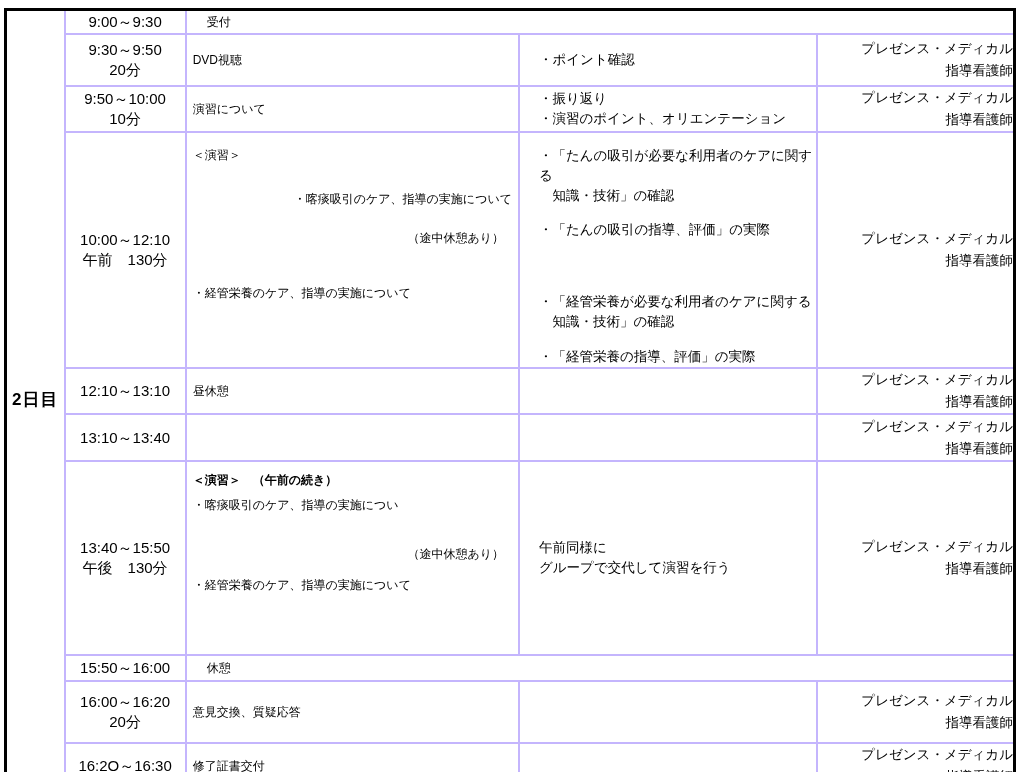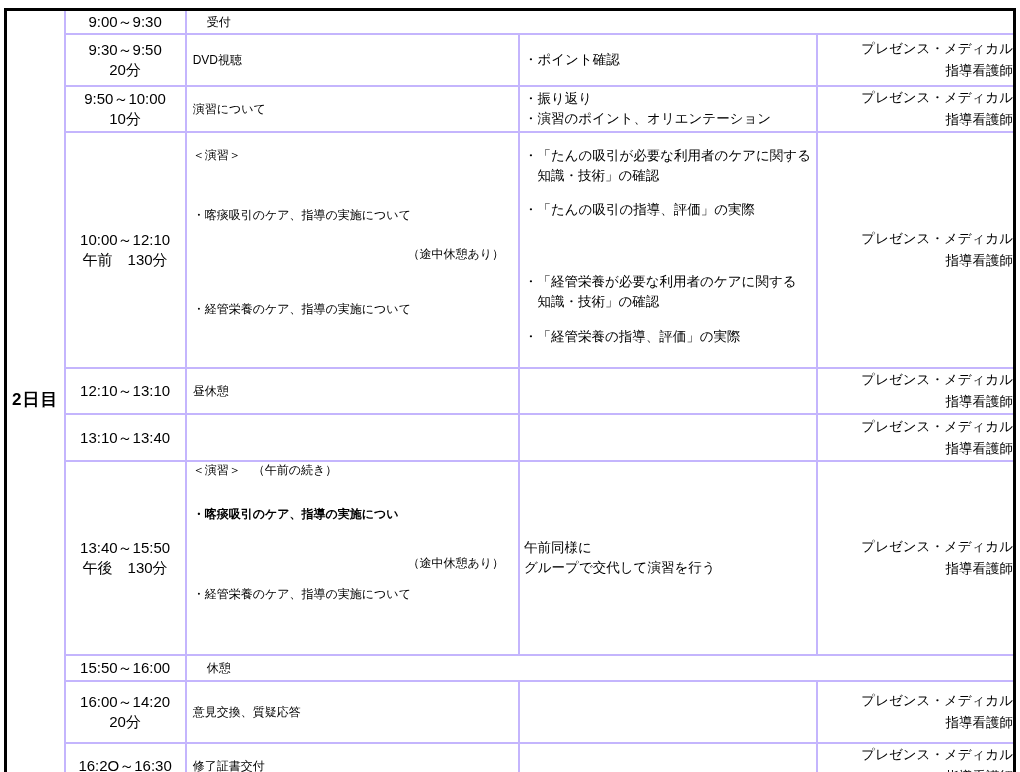--- a/index.html
+++ b/index.html
@@ -25,37 +25,37 @@
   tr.r7 td{height:192px} tr.r8 td{height:24px} tr.r9 td{height:60px}
   tr.r10 td{height:43px}
 
   .day-cell { text-align:center; font-weight:bold; font-size:17px; letter-spacing:1px; }
 
   .time-cell { text-align:center; font-size:15px; line-height:20px; }
 
   .act-cell { font-size:12px; padding-left:6px; padding-right:6px; }
   .act-merged { padding-left:20px; }
 
-  .det-cell { font-size:13.5px; line-height:20px; padding-left:4px; padding-right:4px; }
+  .det-cell { font-size:13.5px; line-height:20px; padding-left:19px; padding-right:4px; }
   .det-cell .pre { white-space:pre-wrap; }
 
   .inst-cell { text-align:right; font-size:13.5px; line-height:22px; }
 
   
   td.vtop { vertical-align:top; }
   .r4-a1 { margin-top:14px; }
-  .r4-a2 { margin-top:43px; }
+  .r4-a2 { margin-top:27px;text-align:right; }
   .r4-a3 { margin-top:22px; text-align:right; padding-right:8px; }
   .r4-a4 { margin-top:38px; }
   .det4 { padding-top:13px;margin-left:48px; }
   .det4 .b2 { margin-top:14px; }
   .det4 .b3 { margin-top:52px; }
   .det4 .b4 { margin-top:15px; }
-  .r7-a1 { margin-top:0; }
-  .r7-a2 { margin-top:27px;font-weight:bold; }
+  .r7-a1 { margin-top:10px;font-weight:bold; }
+  .r7-a2 { margin-top:8px; }
   .r7-a3 { margin-top:32px; text-align:right; padding-right:8px; }
   .r7-a4 { margin-top:14px; }
 </style>
 </head>
 <body>
 
 <table class="schedule">
   <colgroup>
     <col class="c-day">
       <col class="c-time">
@@ -188,21 +188,21 @@
     <td class="time-cell">
       <div>15:50～16:00</div>
     </td>
     <td class="act-cell act-merged" colspan="3">
       <div>休憩</div>
     </td>
   </tr>
 
   <tr class="r9">
     <td class="time-cell">
-      <div>16:00～14:20</div>
+      <div>16:00～16:20</div>
       <div>20分</div>
     </td>
     <td class="act-cell">
       <div>意見交換、質疑応答</div>
     </td>
     <td class="det-cell"></td>
     <td class="inst-cell">
       <div>プレゼンス・メディカル</div>
       <div>指導看護師</div>
     </td>

